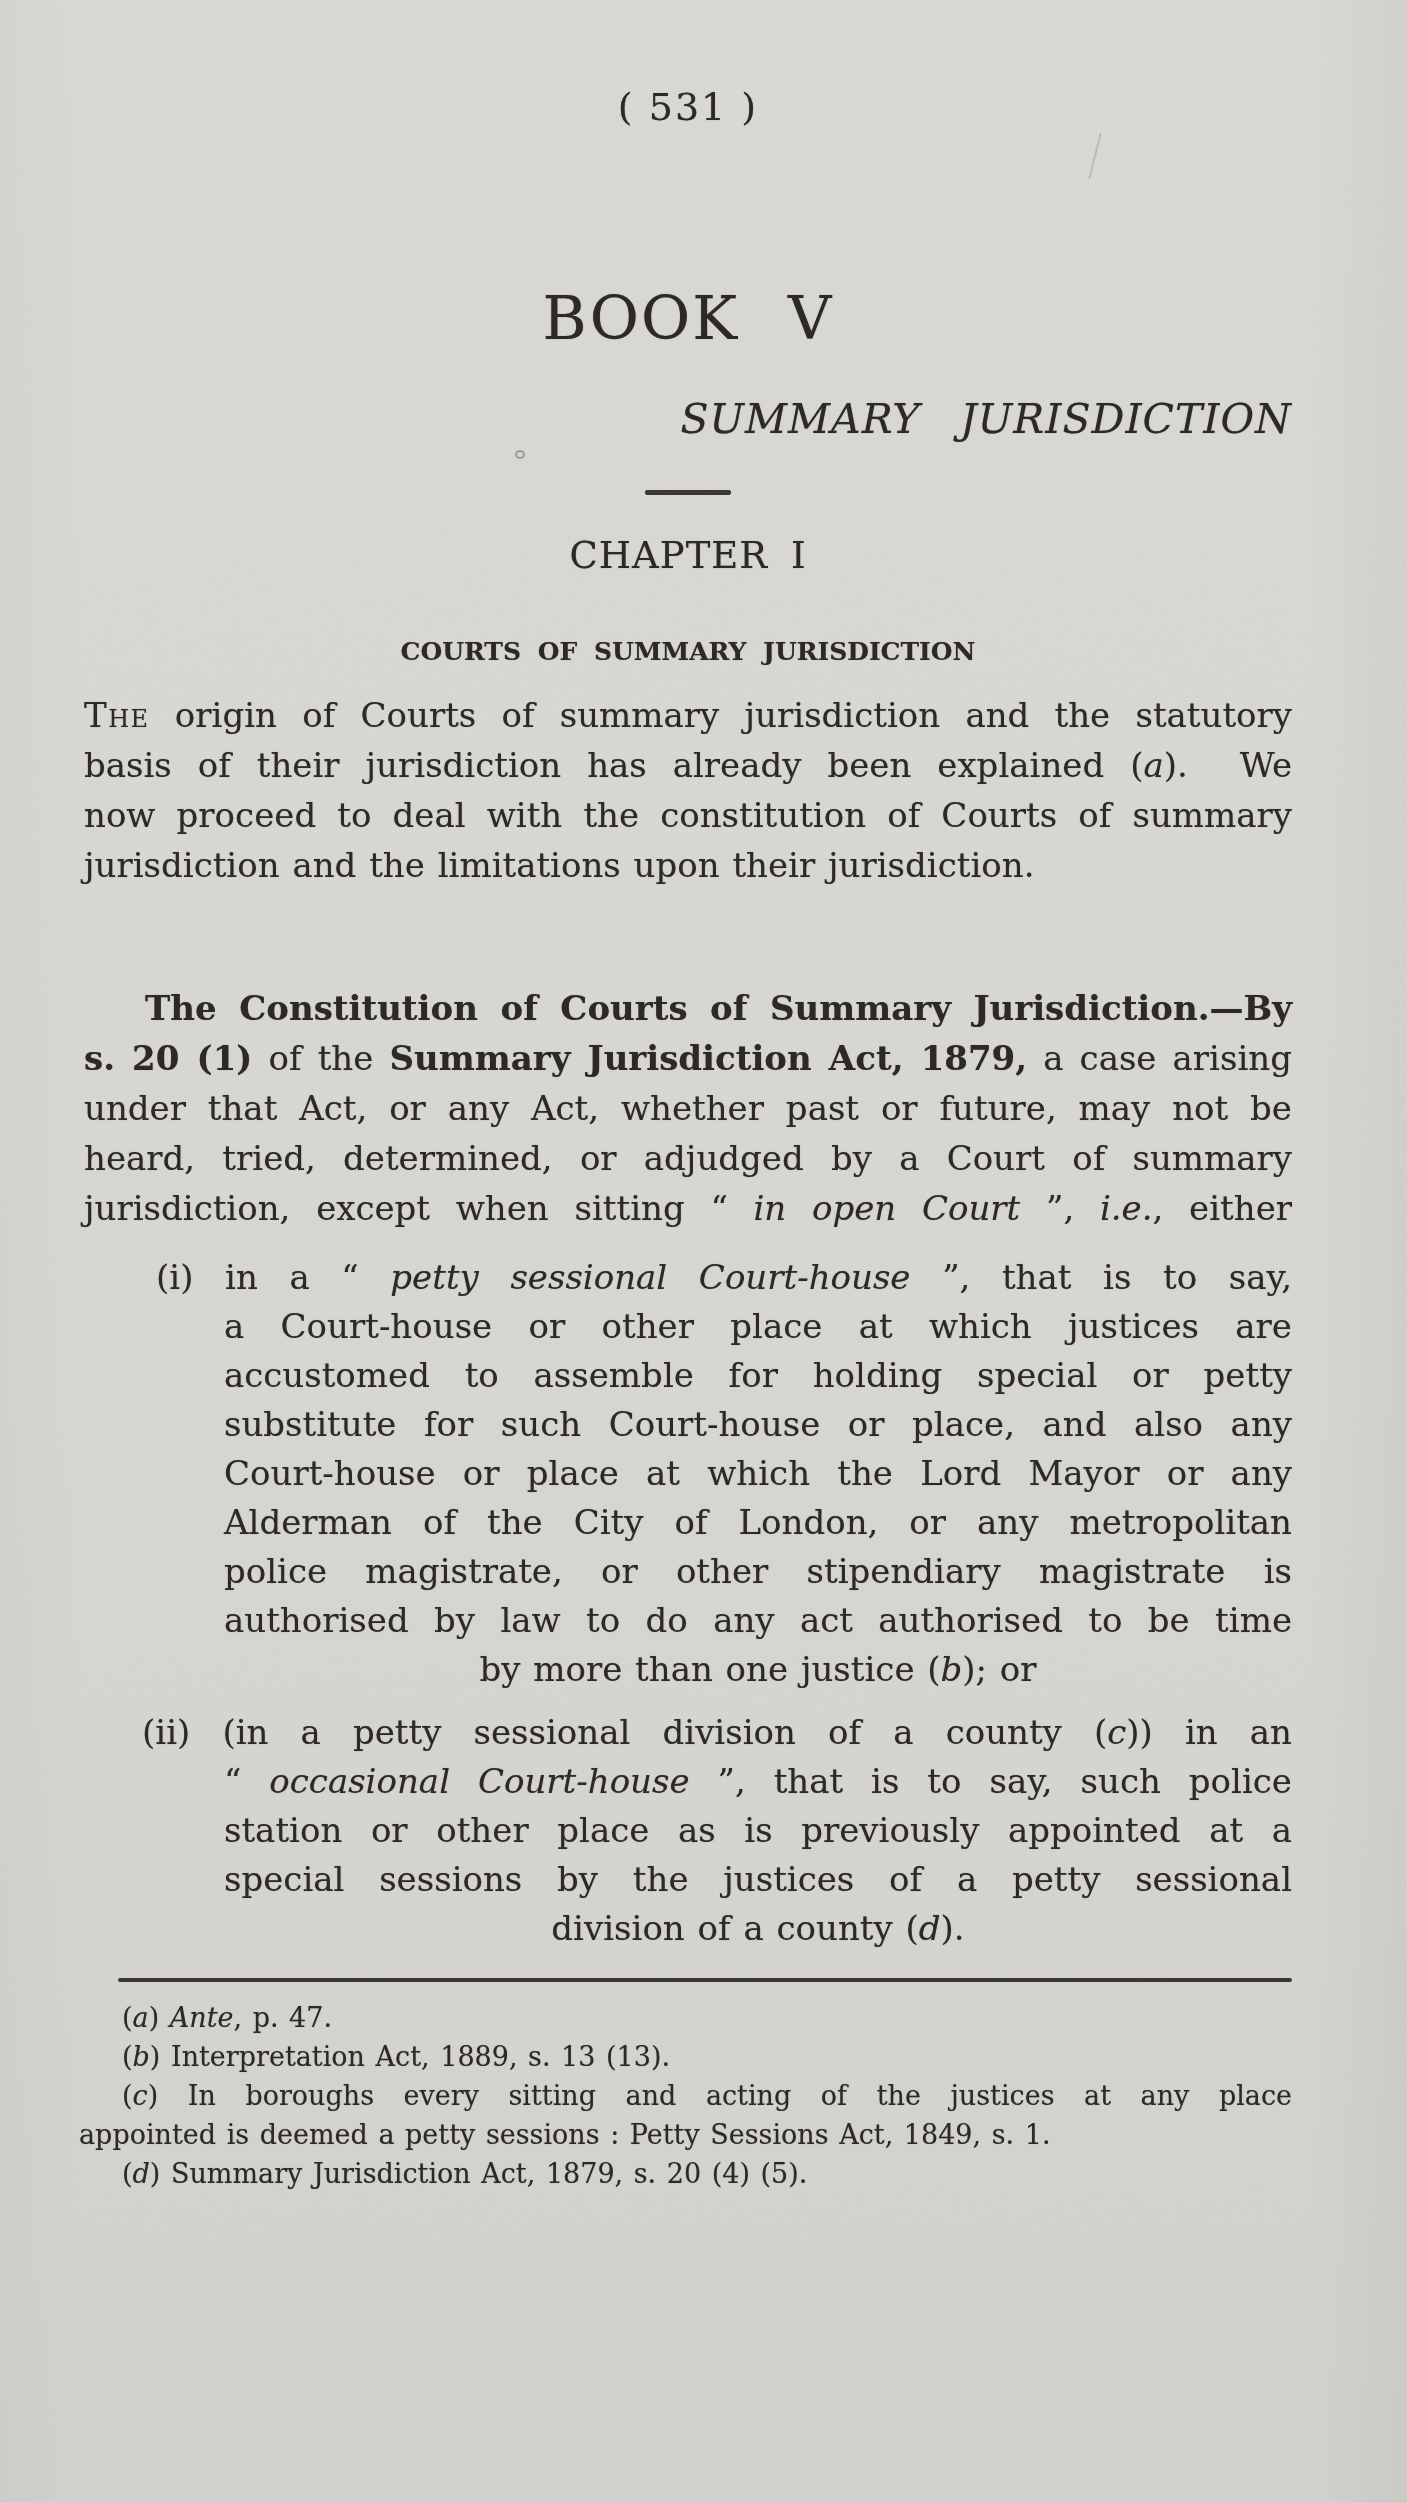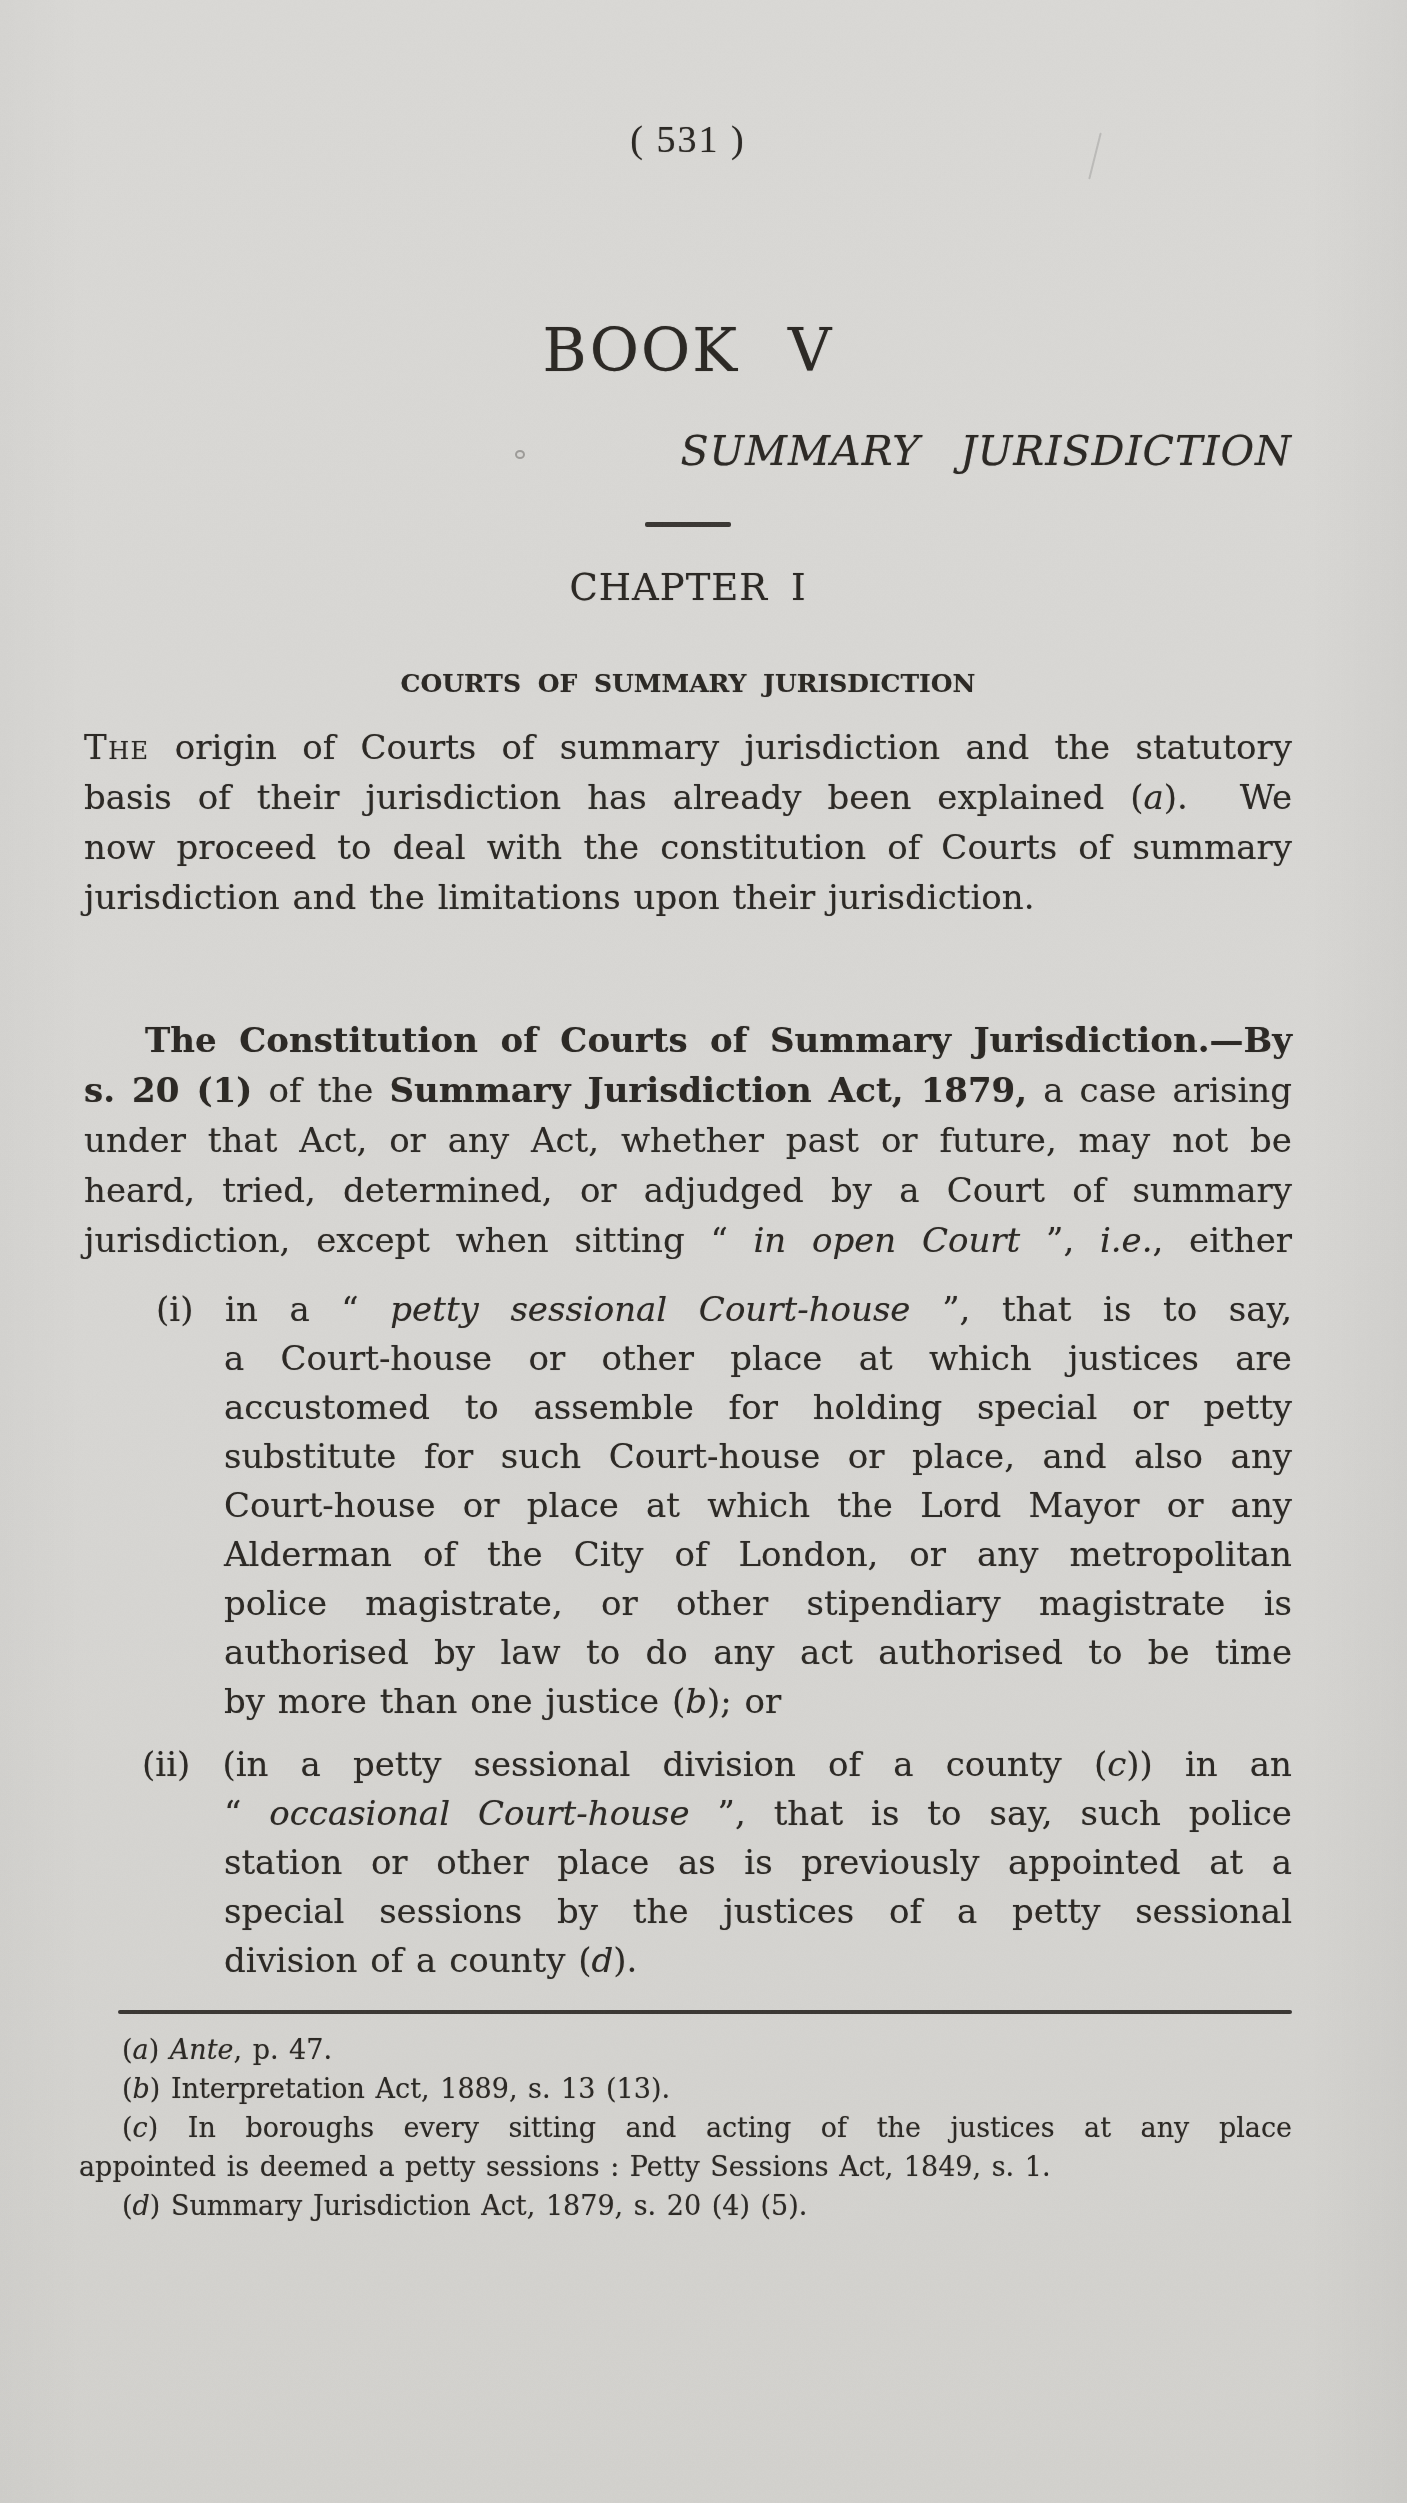--- a/index.html
+++ b/index.html
@@ -19,24 +19,23 @@
     background-color:var(--paper,#d6d5d2);
     color:var(--ink,#2b2824);
     overflow:hidden;
   }
   .grain {
     position:absolute; inset:0; width:100%; height:100%;
     opacity:.45; pointer-events:none;
   }
   
   .pn {
-    margin-top:118px; height:42px; line-height:42px;
+    margin-top:86px; height:42px; line-height:42px;
     font-size:38px; text-align:center; letter-spacing:2px;
     text-shadow:0 0 1px rgba(43,40,36,.45);
-    font-family:Liberation Serif, serif;
   }
   .book {
     margin:158px 0 0 0; height:64px; line-height:64px;
     font-size:60px; font-weight:normal; text-align:center;
     letter-spacing:2px; word-spacing:28px;
     text-shadow:0 0 1px rgba(43,40,36,.55);
   }
   .subtitle {
     margin:46px 0 0 0; height:46px; line-height:46px;
     font-size:41px; font-weight:normal; font-style:italic; text-align:right;
@@ -66,21 +65,21 @@
     text-shadow:0 0 1px rgba(43,40,36,.4);
   }
   .list-i .line, .list-ii .line { line-height:49px; }
   .just { text-align:justify; text-align-last:justify; }
   .b  { font-weight:bold; }
   .i  { font-style:italic; }
   .sc { font-variant:small-caps; letter-spacing:1.5px; }
   .first { padding-left:61px; }
   .li1   { padding-left:72px; }
   .li2   { padding-left:58px; }
-  .cont  { padding-left:140px; }
+  .cont  { padding-left:140px;text-align:center; }
   .para1   { margin-top:18px; }
   .para2   { margin-top:93px; }
   .list-i  { margin-top:20px; }
   .list-ii { margin-top:14px; }
   
   .fnrule {
     margin:25px 0 0 34px; width:1174px; height:4px;
     background:#3a3733; border-radius:2px;
   }
   .footnotes { margin:16px 0 0 -5px; font-size:27px; }

